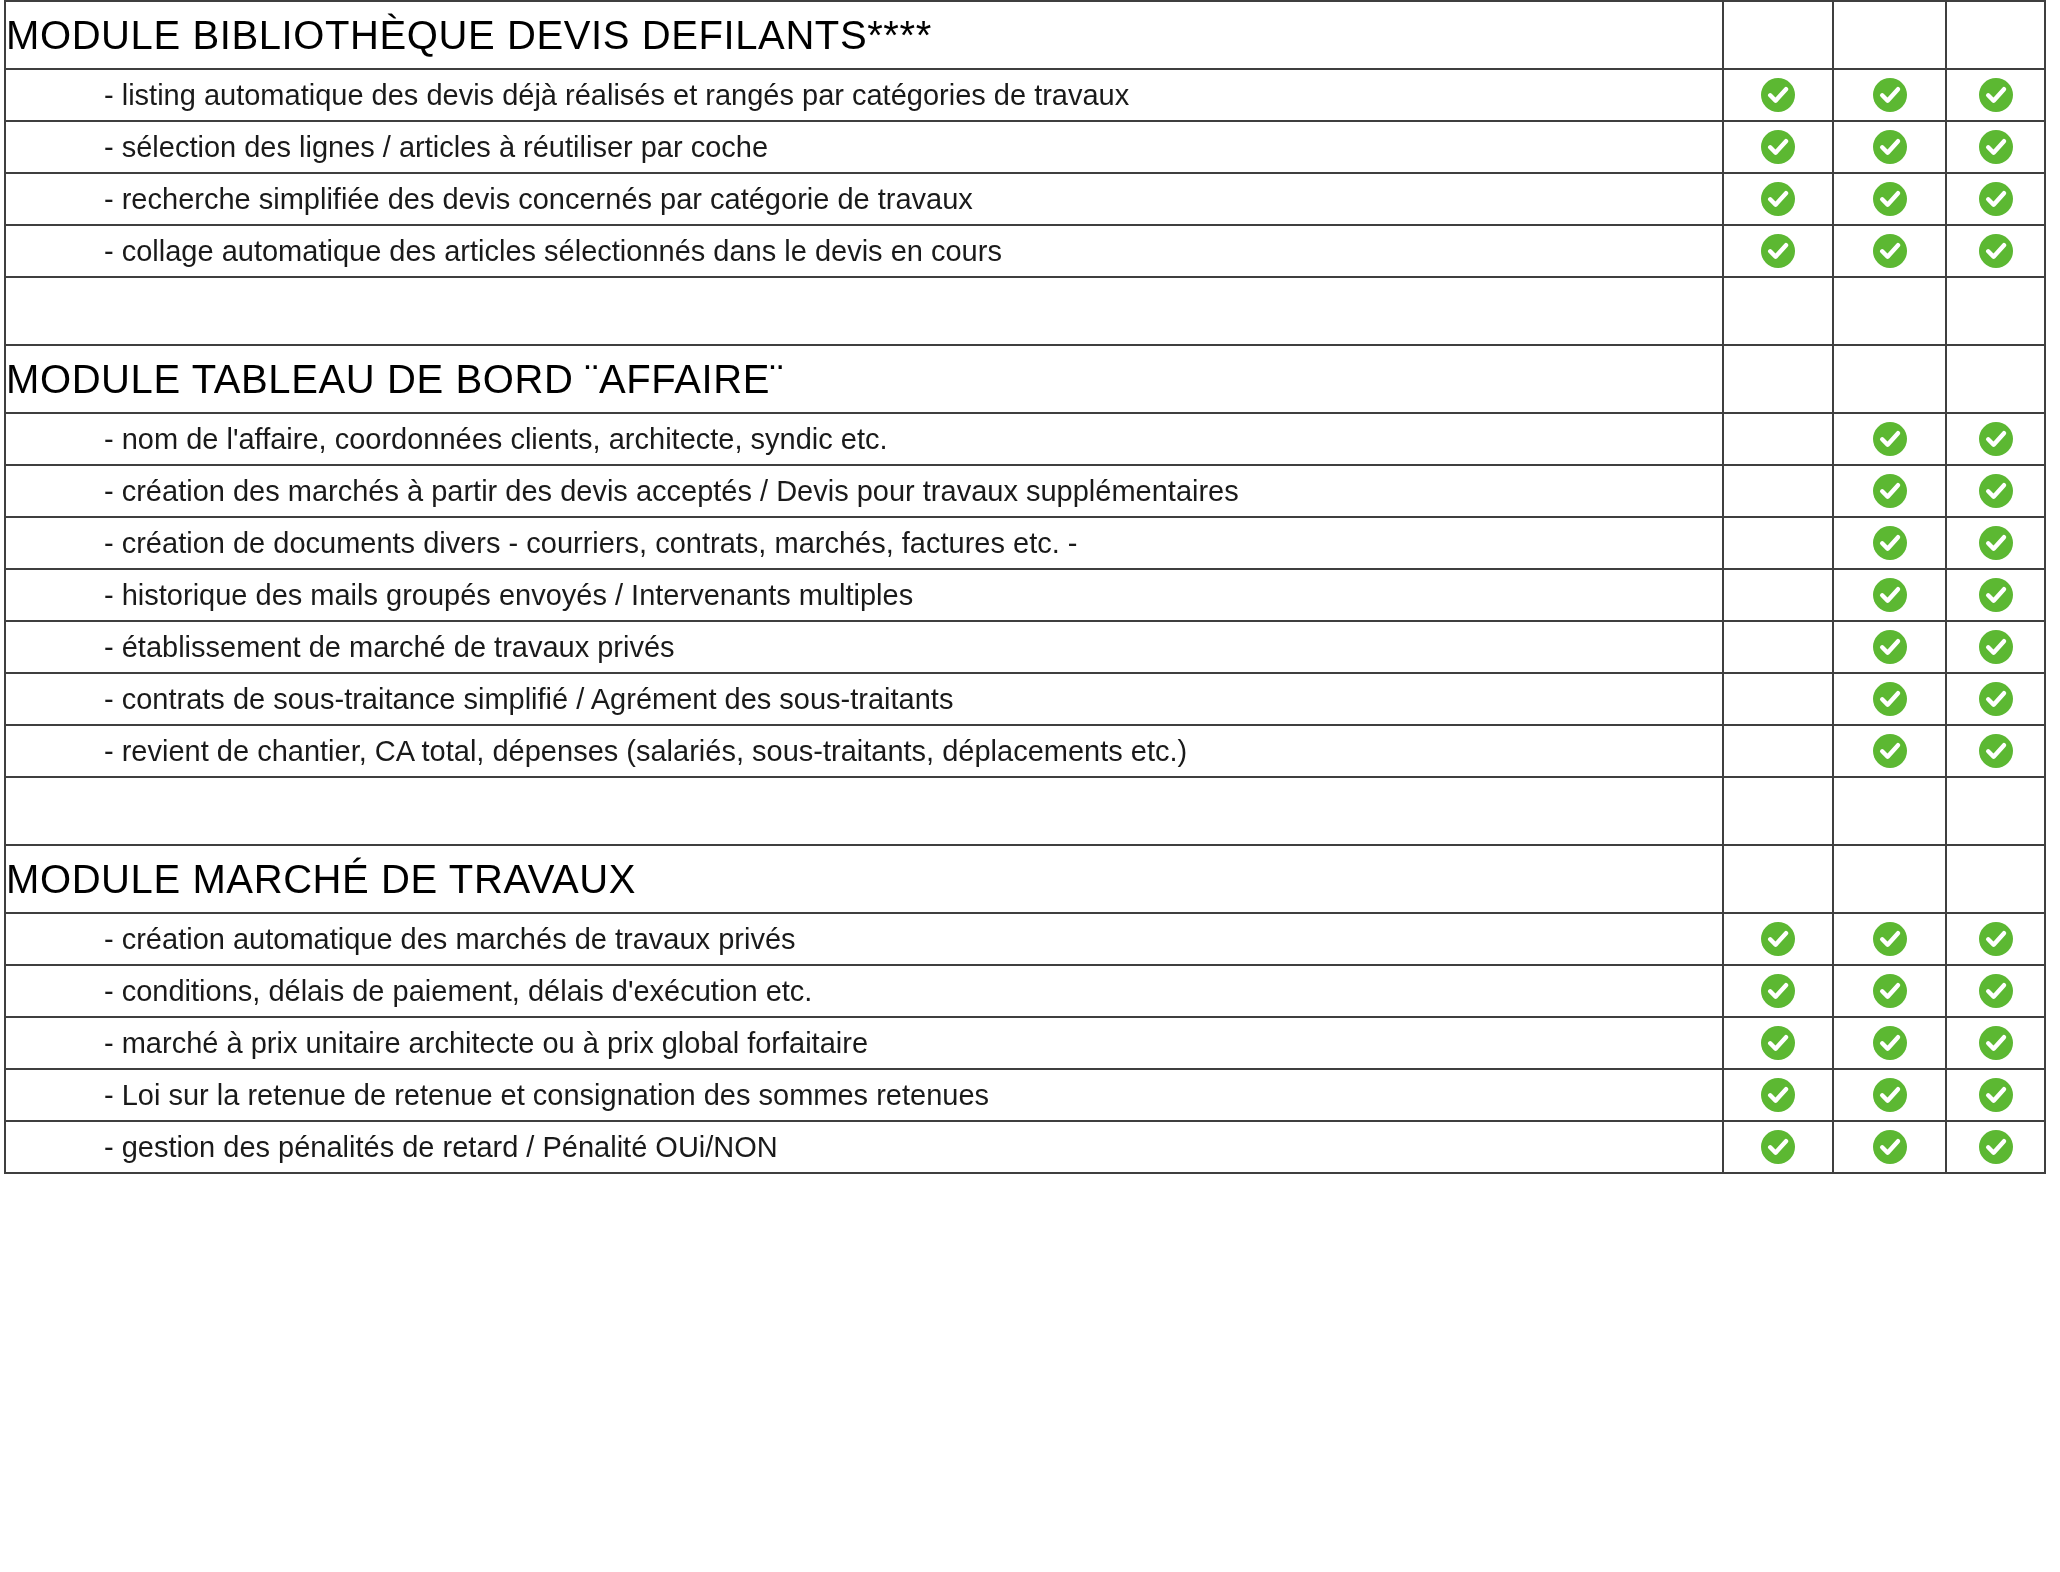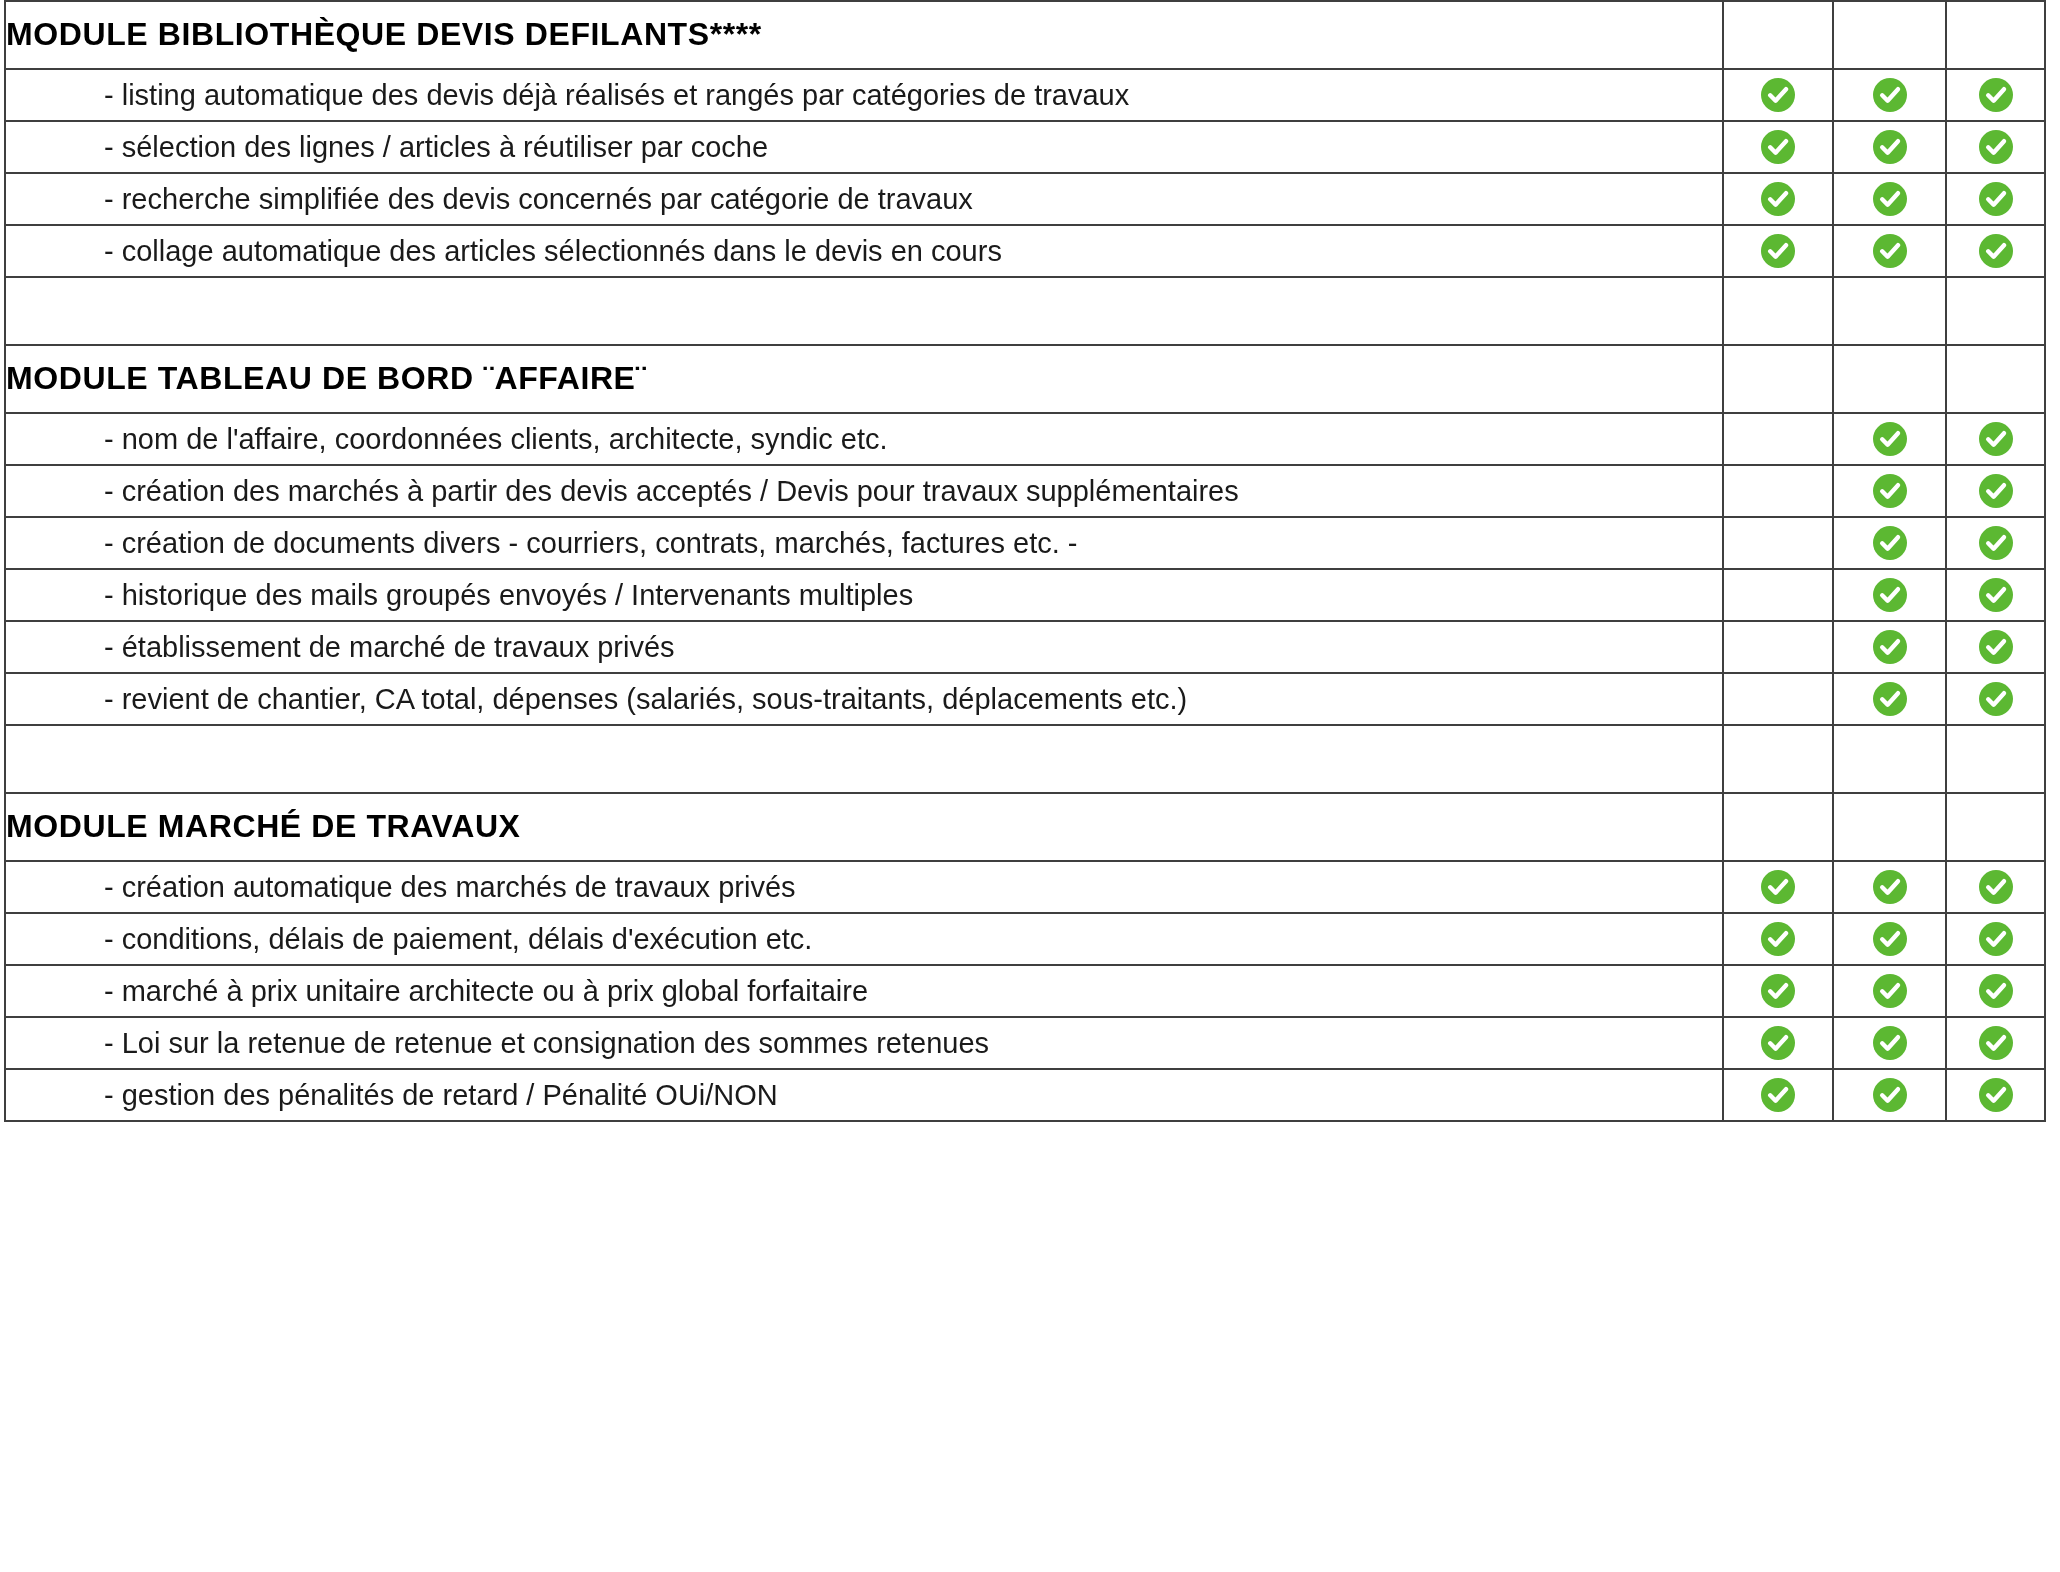--- a/index.html
+++ b/index.html
@@ -46,22 +46,22 @@
   tr.r-gap    { height: 68px; }
 
   .label-cell {
     padding-left: 30px;
     padding-right: 10px;
     white-space: nowrap;
     overflow: hidden;
   }
 
   .module-title {
-    font-size: 32px;
-    font-weight: bold;
+    font-size: 40px;
+    font-weight: normal;
     letter-spacing: 0.6px;
     color: #000000;
     line-height: 1.05;
     display: block;
   }
 
   .feature-text {
     font-size: 29px;
     font-weight: 400;
     color: #1a1a1a;
@@ -252,20 +252,34 @@
                 <circle cx="18" cy="18" r="17" fill="#5CB832"></circle>
                 <path d="M10.2 18.3 L15.6 23.7 L26.0 12.2" fill="none" stroke="#ffffff" stroke-width="4.4" stroke-linecap="round" stroke-linejoin="round"></path>
               </svg></span></td>
           <td class="chk-cell"><span class="check-icon"><svg viewBox="0 0 36 36" width="36" height="36">
                 <circle cx="18" cy="18" r="17" fill="#5CB832"></circle>
                 <path d="M10.2 18.3 L15.6 23.7 L26.0 12.2" fill="none" stroke="#ffffff" stroke-width="4.4" stroke-linecap="round" stroke-linejoin="round"></path>
               </svg></span></td>
         </tr>
         <tr class="r-item">
           <td class="label-cell">
+            <span class="feature-text">- contrats de sous-traitance simplifié / Agrément des sous-traitants</span>
+          </td>
+          <td class="chk-cell"><span class="empty-mark"></span></td>
+          <td class="chk-cell"><span class="check-icon"><svg viewBox="0 0 36 36" width="36" height="36">
+                <circle cx="18" cy="18" r="17" fill="#5CB832"></circle>
+                <path d="M10.2 18.3 L15.6 23.7 L26.0 12.2" fill="none" stroke="#ffffff" stroke-width="4.4" stroke-linecap="round" stroke-linejoin="round"></path>
+              </svg></span></td>
+          <td class="chk-cell"><span class="check-icon"><svg viewBox="0 0 36 36" width="36" height="36">
+                <circle cx="18" cy="18" r="17" fill="#5CB832"></circle>
+                <path d="M10.2 18.3 L15.6 23.7 L26.0 12.2" fill="none" stroke="#ffffff" stroke-width="4.4" stroke-linecap="round" stroke-linejoin="round"></path>
+              </svg></span></td>
+        </tr>
+        <tr class="r-item">
+          <td class="label-cell">
             <span class="feature-text">- revient de chantier, CA total, dépenses (salariés, sous-traitants, déplacements etc.)</span>
           </td>
           <td class="chk-cell"><span class="empty-mark"></span></td>
           <td class="chk-cell"><span class="check-icon"><svg viewBox="0 0 36 36" width="36" height="36">
                 <circle cx="18" cy="18" r="17" fill="#5CB832"></circle>
                 <path d="M10.2 18.3 L15.6 23.7 L26.0 12.2" fill="none" stroke="#ffffff" stroke-width="4.4" stroke-linecap="round" stroke-linejoin="round"></path>
               </svg></span></td>
           <td class="chk-cell"><span class="check-icon"><svg viewBox="0 0 36 36" width="36" height="36">
                 <circle cx="18" cy="18" r="17" fill="#5CB832"></circle>
                 <path d="M10.2 18.3 L15.6 23.7 L26.0 12.2" fill="none" stroke="#ffffff" stroke-width="4.4" stroke-linecap="round" stroke-linejoin="round"></path>

